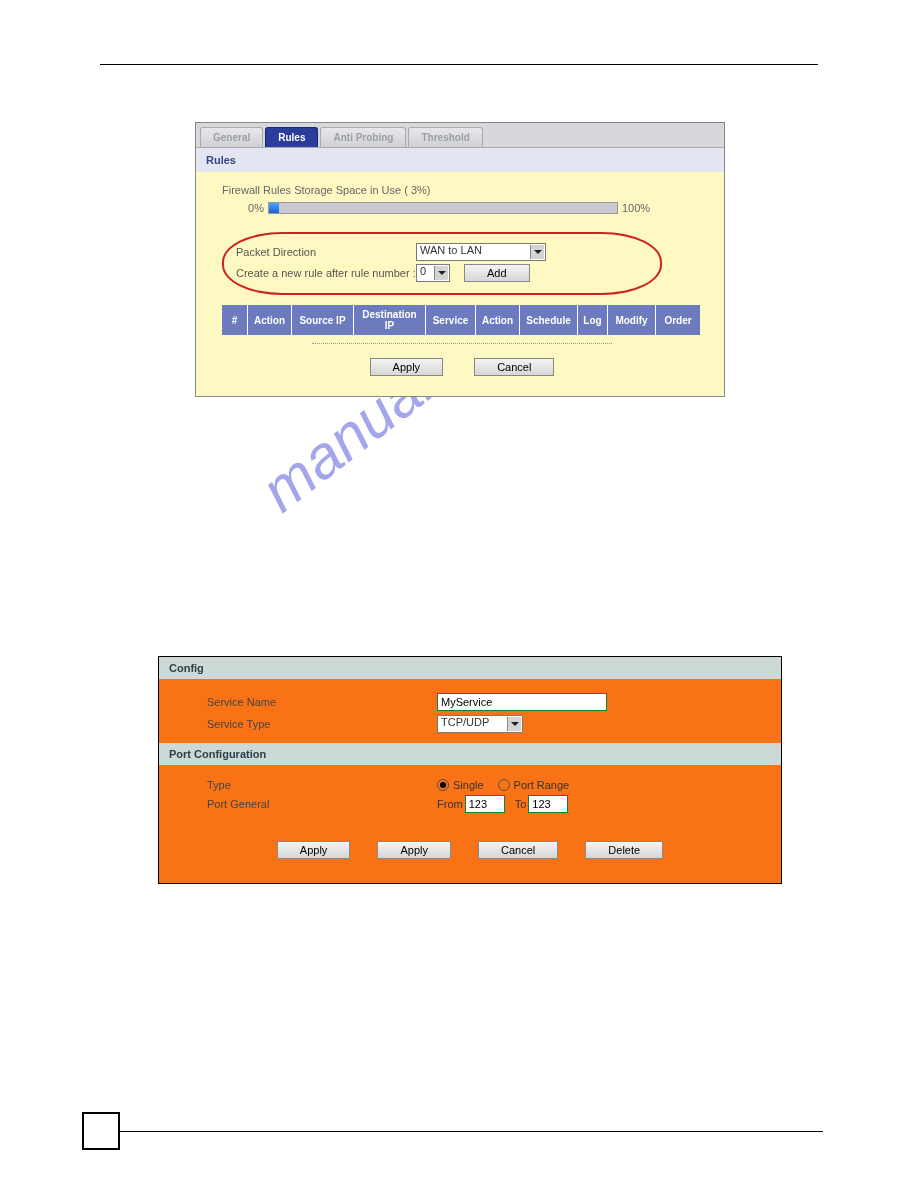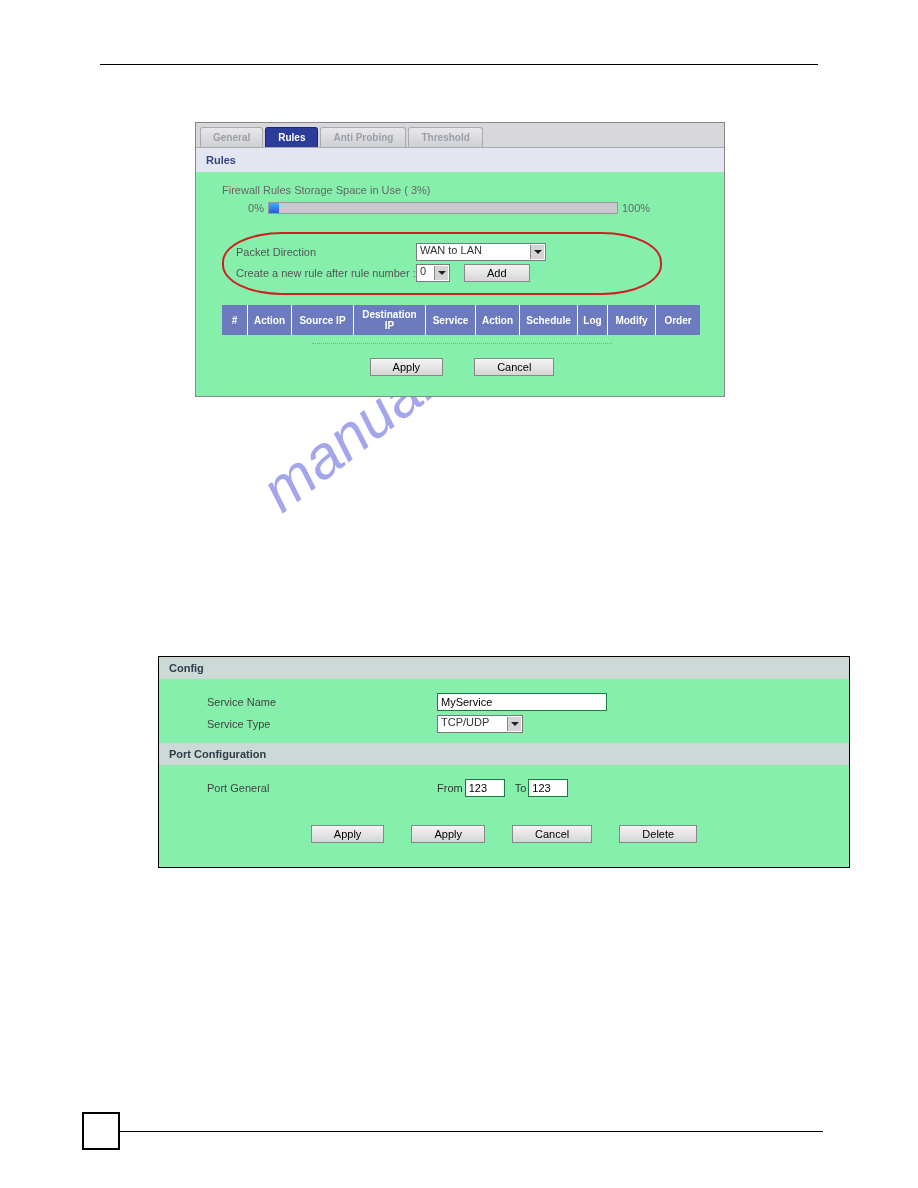--- a/index.html
+++ b/index.html
@@ -21,21 +21,21 @@
     border-top: 1px solid #000;
   }
 
   
   .panel1 {
     position: absolute;
     left: 195px;
     top: 122px;
     width: 530px;
     border: 1px solid #888;
-    background: #86efac;
+    background: #fef9c3;
   }
   .tabbar {
     display: flex;
     background: #d8d8dc;
     border-bottom: 1px solid #aaa;
     padding: 4px 4px 0 4px;
   }
   .tab {
     padding: 4px 12px;
     font-size: 10px;
@@ -132,23 +132,23 @@
     border:none;border-top:1px dotted #999;margin:8px 90px;
   }
   .btn-row{ text-align:center; padding:6px 0 6px;}
   .btn-row .btn{ margin:0 14px;}
 
   
   .panel2{
     position:absolute;
     left:158px;
     top:656px;
-    width:692px;
+    width:624px;
     border:1px solid #000;
-    background:#86efac;
+    background:#f97316;
     padding-bottom:24px;
   }
   .section-header2{
     background:#cdd9d6;
     color:#2c4048;
     font-weight:bold;
     padding:5px 10px;
     font-size:11px;
   }
   .p2-body{ padding:10px 26px 6px 48px;}
@@ -271,20 +271,31 @@
       <div class="select" style="width:86px;">
         <span>TCP/UDP</span>
         <span class="arrow"></span>
       </div>
     </div>
   </div>
 
   <div class="section-header2">Port Configuration</div>
   <div class="p2-body">
     <div class="p2-row">
+      <div class="p2-label">Type</div>
+      <span class="radio-wrap checked">
+        <span class="dot"></span>
+        <span>Single</span>
+      </span>
+      <span class="radio-wrap">
+        <span class="dot"></span>
+        <span>Port Range</span>
+      </span>
+    </div>
+    <div class="p2-row">
       <div class="p2-label">Port General</div>
       <span style="margin-right:2px;text-align:center;">From</span>
       <input class="inp" style="width: 40px;" value="123">
       <span style="width:10px;"></span>
       <span style="margin-right:2px;">To</span>
       <input class="inp" style="width: 40px;" value="123">
     </div>
   </div>
 
   <div class="btn-row2">

